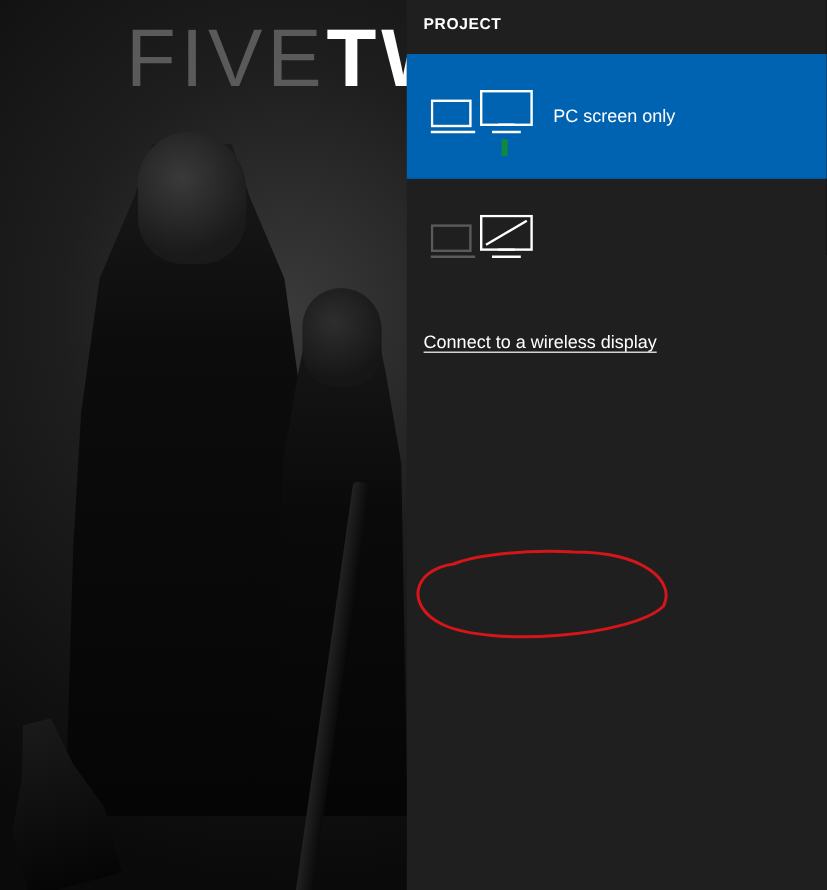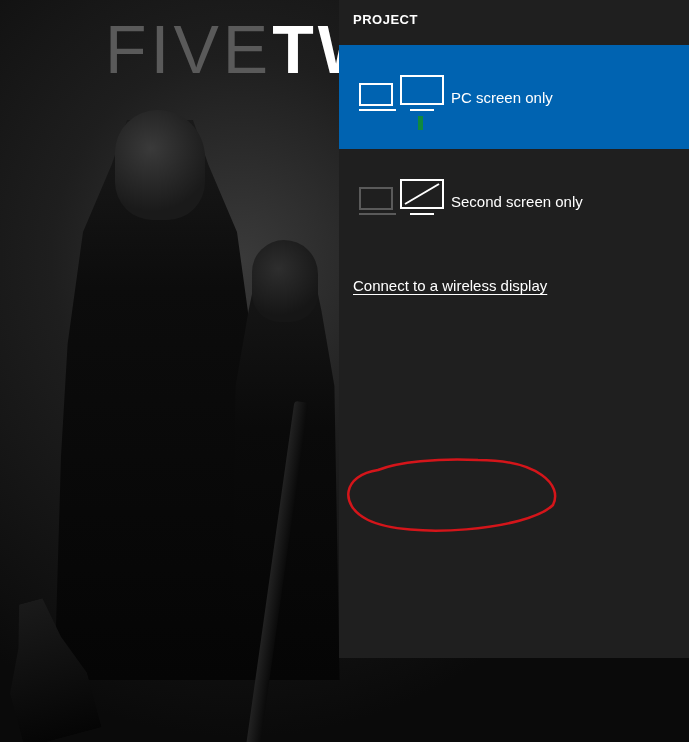--- a/index.html
+++ b/index.html
@@ -58,21 +58,21 @@
     }
     .rifle {
       position: absolute; left: 248px; top: 280px;
       width: 14px; height: 380px;
       background: linear-gradient(90deg, #222 0%, #0a0a0a 100%);
       transform: rotate(8deg);
       border-radius: 4px;
     }
     .panel {
       position: absolute; right: 0; top: 0;
-      width: 350px; height: 658px;
+      width: 350px; height: 742px;
       background: #1f1f1f;
       color: #fff;
     }
     .panel-title {
       padding: 12px 14px 8px;
       font-size: 13px; font-weight: 600;
       letter-spacing: .5px;
     }
     .options { margin-top: 10px; }
     .opt {
@@ -82,21 +82,21 @@
       cursor: pointer;
     }
     .opt.selected { background: #0063b1; }
     .opt-icon {
       width: 90px;
       display: flex; align-items: center; justify-content: center;
       flex: 0 0 90px;
     }
     .opt-label {
       font-size: 15px;
-      margin-left: 4px;
+      margin-left: 14px;
     }
     .indicator {
       position: absolute;
       width: 5px; height: 14px;
       background: #10893e;
       left: 79px; top: 71px;
     }
     .link-row {
       margin: 24px 14px 0;
       position: relative;
@@ -163,21 +163,20 @@
               <path d="M-3 35 L37 35"></path>
             </g>
             <g stroke="#fff">
               <rect x="42" y="1" width="42" height="28"></rect>
               <path d="M56 29 L70 29 M51 35 L75 35"></path>
               <path d="M46 25 L80 5"></path>
             </g>
           </g>
         </svg>
       </span>
-      <span class="opt-label">Second screen only</span>
     </div>
   </div>
 
   <div class="link-row">
     <a class="wireless-link">Connect to a wireless display</a>
   </div>
 </div>
 
 <svg class="annot" width="230" height="90" viewBox="0 0 230 90">
   <path d="M 40 20 C 5 25, 0 55, 30 70 C 70 90, 190 80, 215 55 C 225 35, 200 10, 140 10 C 100 8, 60 12, 40 20" stroke="#d4151a" stroke-width="2.5" fill="none" stroke-linecap="round"></path>

